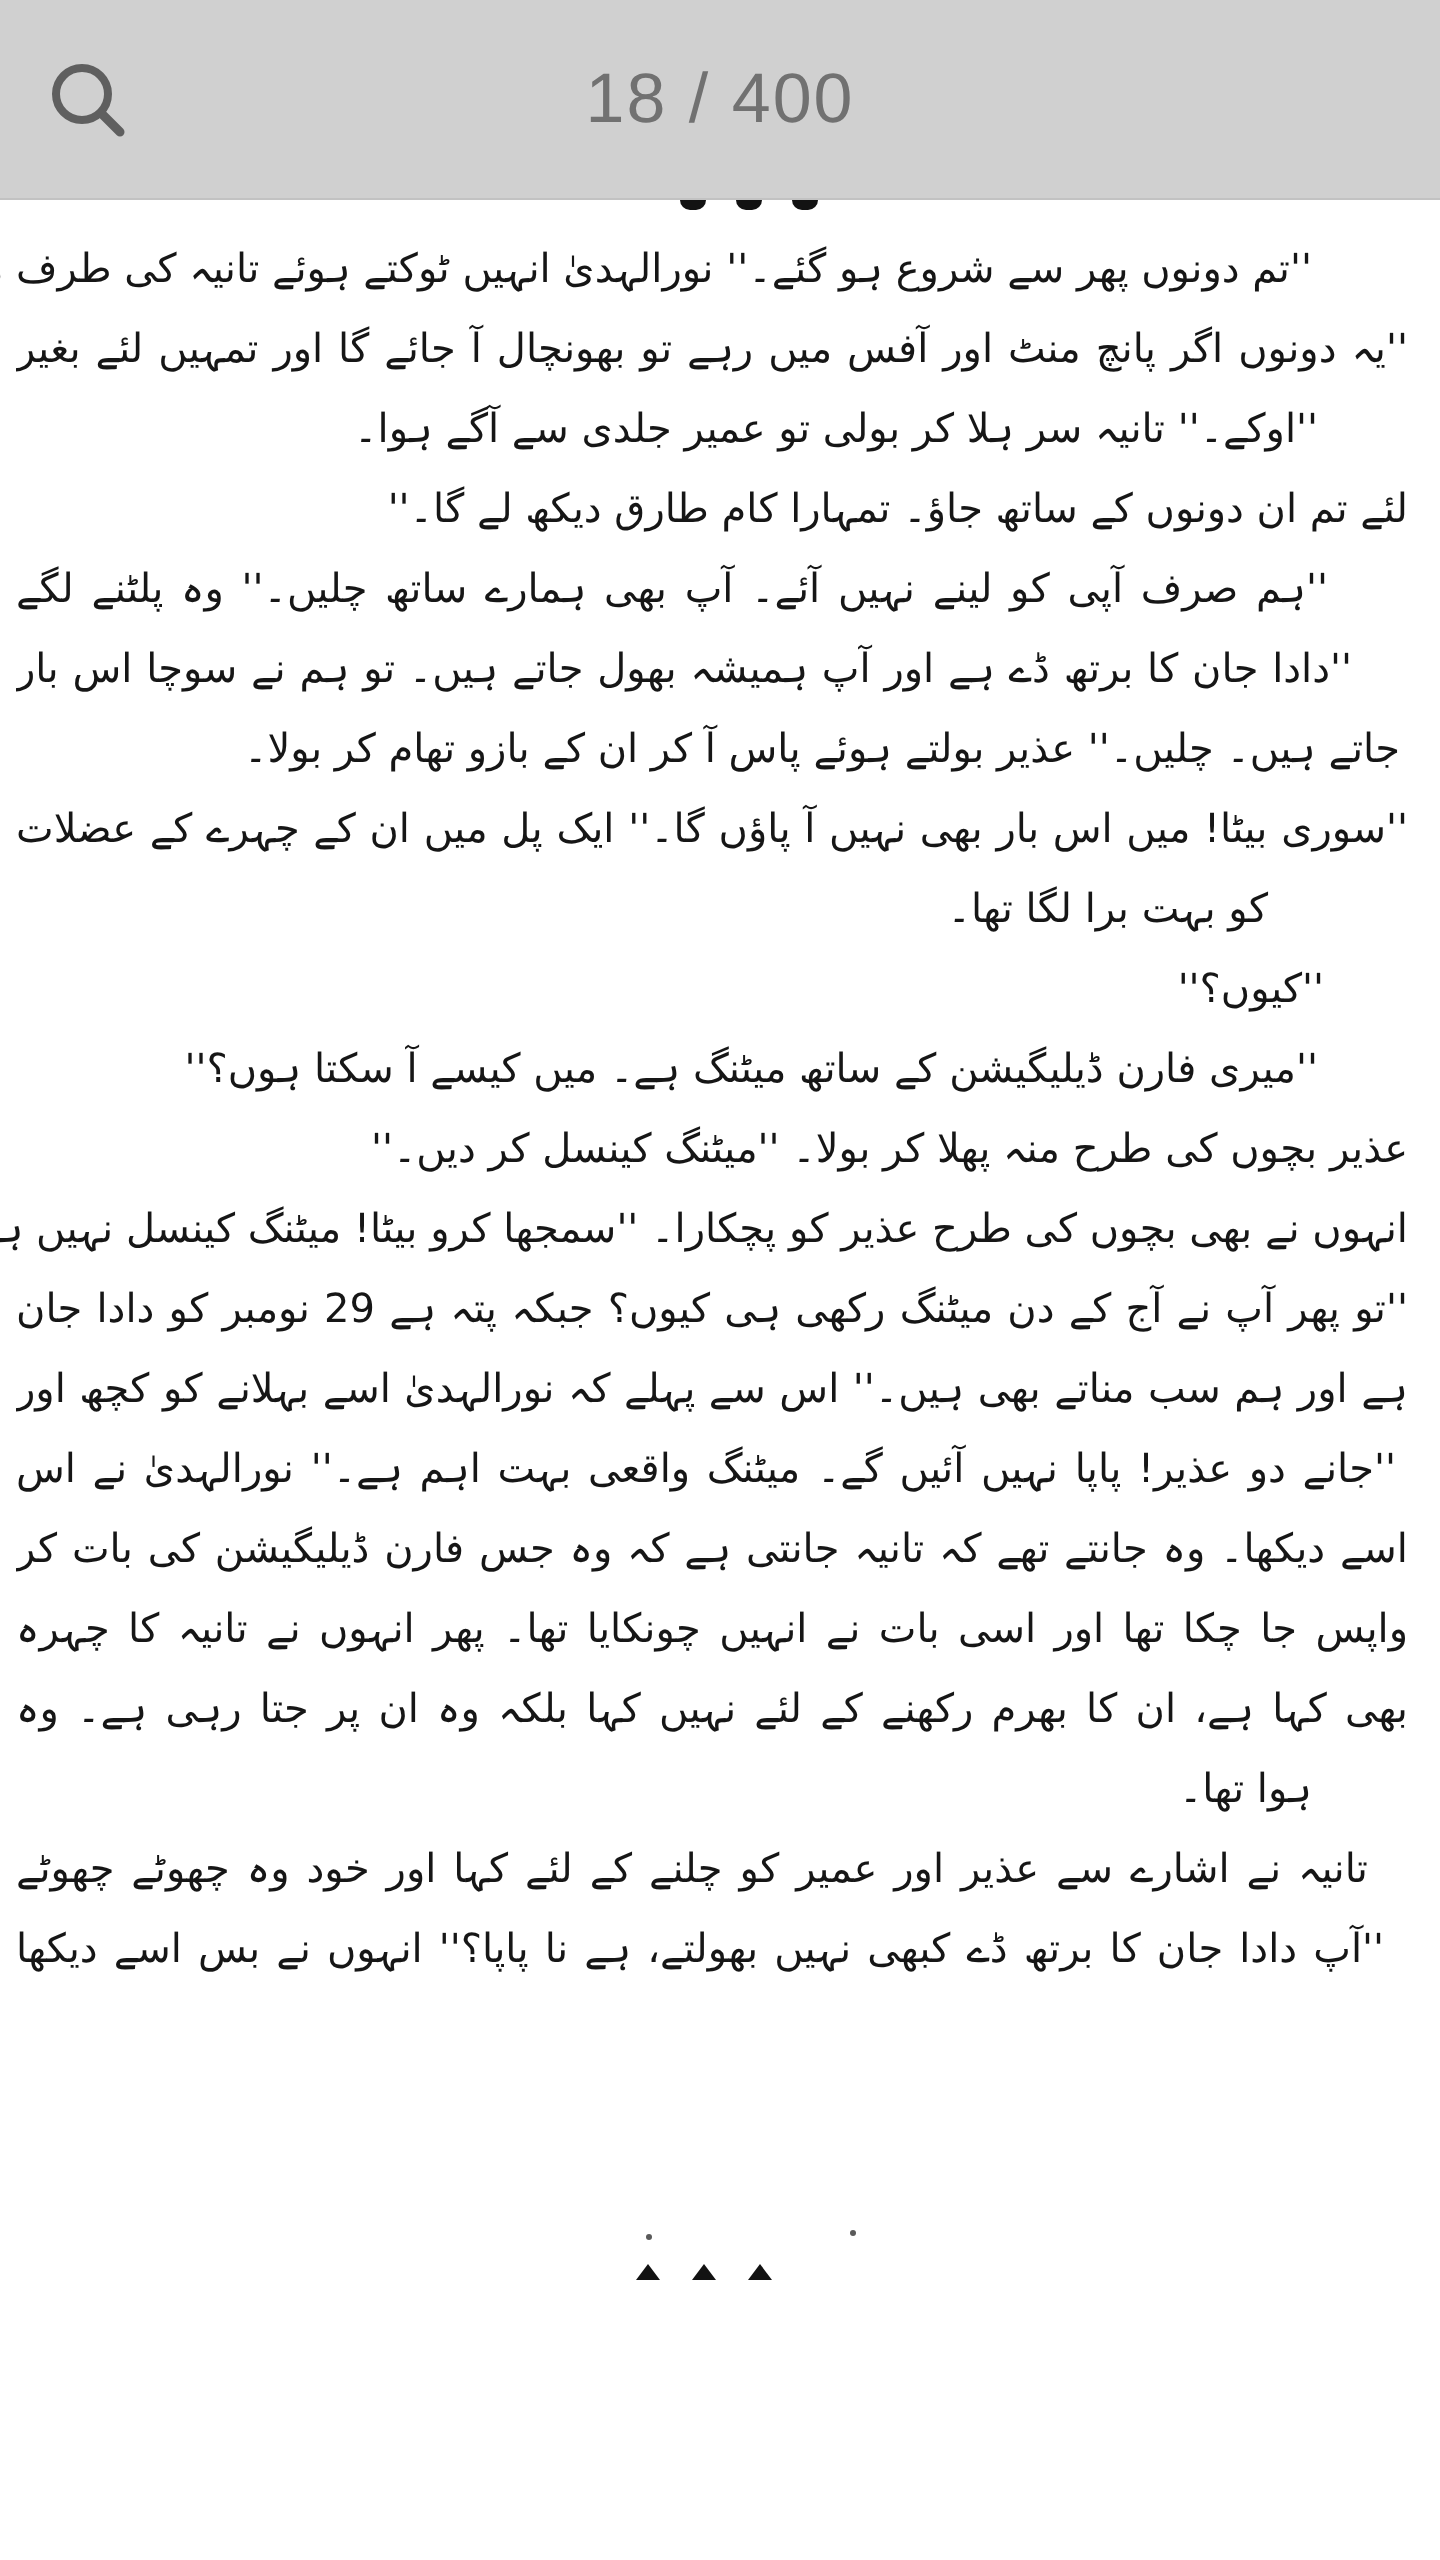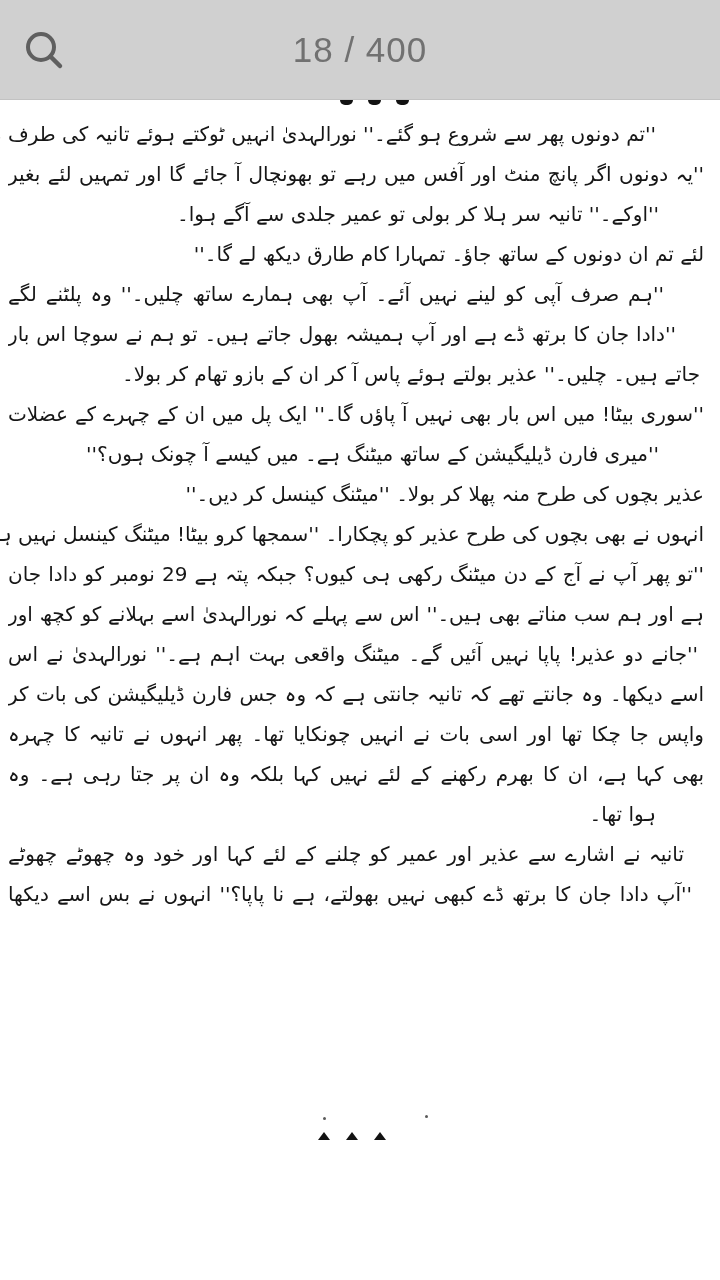--- a/index.html
+++ b/index.html
@@ -83,21 +83,23 @@
     </div>
   <div class="page-text" id="page-text">
       <div class="line" style="padding-right: 48px;">''تم دونوں پھر سے شروع ہو گئے۔'' نورالہدیٰ انہیں ٹوکتے ہوئے تانیہ کی طرف مڑے۔</div>
       <div class="line justify">''یہ دونوں اگر پانچ منٹ اور آفس میں رہے تو بھونچال آ جائے گا اور تمہیں لئے بغیر یہ نکلیں گے نہیں۔ اس</div>
       <div class="line" style="padding-right: 45px;">''اوکے۔'' تانیہ سر ہلا کر بولی تو عمیر جلدی سے آگے ہوا۔</div>
       <div class="line">لئے تم ان دونوں کے ساتھ جاؤ۔ تمہارا کام طارق دیکھ لے گا۔''</div>
       <div class="line justify" style="padding-right: 40px;">''ہم صرف آپی کو لینے نہیں آئے۔ آپ بھی ہمارے ساتھ چلیں۔'' وہ پلٹنے لگے تھے، رک کر پوچھا۔</div>
       <div class="line justify" style="padding-right: 28px;">''دادا جان کا برتھ ڈے ہے اور آپ ہمیشہ بھول جاتے ہیں۔ تو ہم نے سوچا اس بار آپ کو خود ہی لینے آ</div>
       <div class="line" style="padding-right: 4px;">جاتے ہیں۔ چلیں۔'' عذیر بولتے ہوئے پاس آ کر ان کے بازو تھام کر بولا۔</div>
       <div class="line justify">''سوری بیٹا! میں اس بار بھی نہیں آ پاؤں گا۔'' ایک پل میں ان کے چہرے کے عضلات تن گئے تھے۔ عمیر</div>
-      <div class="line" style="padding-right: 45px;">''میری فارن ڈیلیگیشن کے ساتھ میٹنگ ہے۔ میں کیسے آ چونک ہوں؟''</div>
+      <div class="line" style="padding-right: 70px;">کو بہت برا لگا تھا۔</div>
+      <div class="line" style="padding-right: 42px;">''کیوں؟''</div>
+      <div class="line" style="padding-right: 45px;">''میری فارن ڈیلیگیشن کے ساتھ میٹنگ ہے۔ میں کیسے آ سکتا ہوں؟''</div>
       <div class="line">عذیر بچوں کی طرح منہ پھلا کر بولا۔ ''میٹنگ کینسل کر دیں۔''</div>
       <div class="line">انہوں نے بھی بچوں کی طرح عذیر کو پچکارا۔ ''سمجھا کرو بیٹا! میٹنگ کینسل نہیں ہو سکتی۔''</div>
       <div class="line justify">''تو پھر آپ نے آج کے دن میٹنگ رکھی ہی کیوں؟ جبکہ پتہ ہے 29 نومبر کو دادا جان کا برتھ ڈے ہوتا</div>
       <div class="line justify">ہے اور ہم سب مناتے بھی ہیں۔'' اس سے پہلے کہ نورالہدیٰ اسے بہلانے کو کچھ اور بولتے، تانیہ نے کہا۔</div>
       <div class="line justify" style="padding-right: 6px;">''جانے دو عذیر! پاپا نہیں آئیں گے۔ میٹنگ واقعی بہت اہم ہے۔'' نورالہدیٰ نے اس کی بات پر چونک کر</div>
       <div class="line justify">اسے دیکھا۔ وہ جانتے تھے کہ تانیہ جانتی ہے کہ وہ جس فارن ڈیلیگیشن کی بات کر رہے ہیں، وہ کل دوپہر کو</div>
       <div class="line justify">واپس جا چکا تھا اور اسی بات نے انہیں چونکایا تھا۔ پھر انہوں نے تانیہ کا چہرہ دیکھا تو سمجھ گئے کہ اس نے جو کچھ</div>
       <div class="line justify">بھی کہا ہے، ان کا بھرم رکھنے کے لئے نہیں کہا بلکہ وہ ان پر جتا رہی ہے۔ وہ شرمندہ ہو گئے اور ایسا پہلی بار نہیں</div>
       <div class="line" style="padding-right: 48px;">ہوا تھا۔</div>
       <div class="line justify" style="padding-right: 20px;">تانیہ نے اشارے سے عذیر اور عمیر کو چلنے کے لئے کہا اور خود وہ چھوٹے چھوٹے قدم اٹھاتی نورالہدیٰ کے</div>

